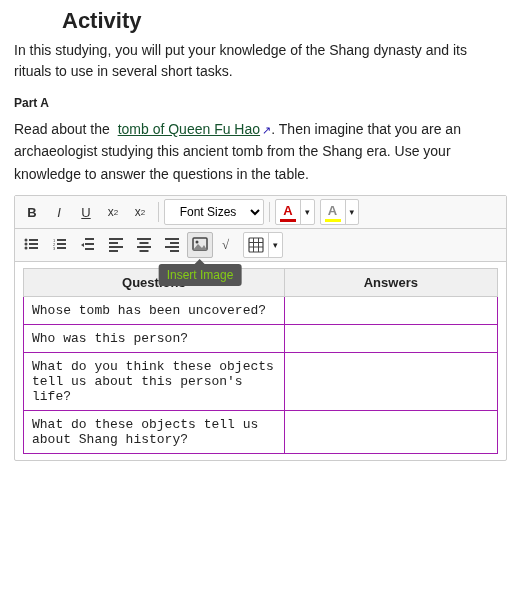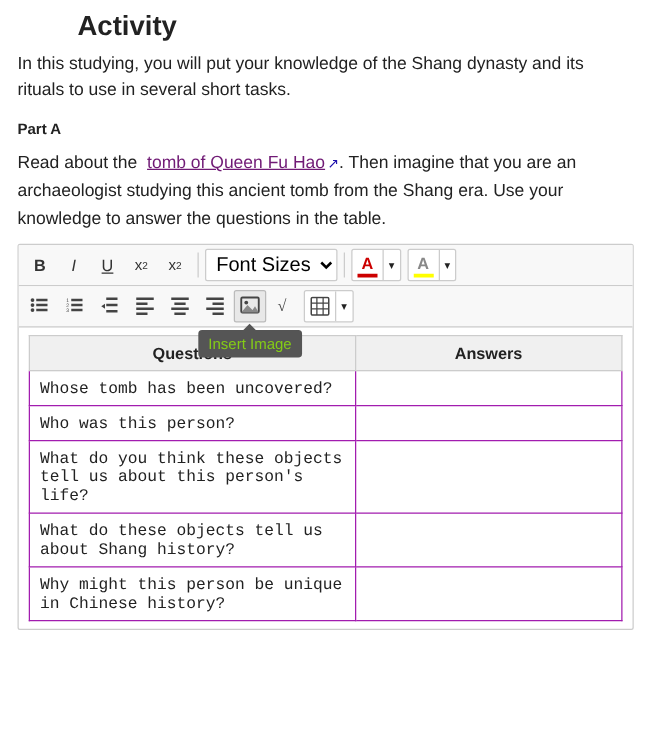--- a/index.html
+++ b/index.html
@@ -27,21 +27,21 @@
       font-size: 12px;
       font-weight: bold;
       margin-bottom: 8px;
     }
     .read-text {
       font-size: 14px;
       margin-bottom: 10px;
       line-height: 1.6;
     }
     .read-text a {
-      color: #701a75;
+      color: #14532d;
       text-decoration: underline;
     }
     .editor-container {
       border: 1px solid #ccc;
       border-radius: 2px;
     }
     .toolbar-row1 {
       display: flex;
       align-items: center;
       border-bottom: 1px solid #ccc;
@@ -83,25 +83,26 @@
     .tb-divider {
       width: 1px;
       height: 20px;
       background: #ccc;
       margin: 0 3px;
     }
     .font-size-select {
       height: 26px;
       border: 1px solid #ccc;
       background: #fff;
-      font-size: 16px;
+      font-size: 12px;
       padding: 0 4px;
       cursor: pointer;
       border-radius: 2px;
       min-width: 100px;
+      text-align: center;
     }
     .color-bar {
       width: 16px;
       height: 3px;
       margin-top: 1px;
     }
     .color-btn-wrapper {
       display: flex;
       align-items: center;
       border: 1px solid #ccc;
@@ -356,21 +357,17 @@
             <td></td>
           </tr>
           <tr>
             <td>What do you think these objects tell us about this person's life?</td>
             <td></td>
           </tr>
           <tr>
             <td>What do these objects tell us about Shang history?</td>
             <td></td>
           </tr>
-          <tr>
-            <td>Why might this person be unique in Chinese history?</td>
-            <td></td>
-          </tr>
         </tbody>
     </table>
   </div>
 
 </div>
 
 </body></html>

